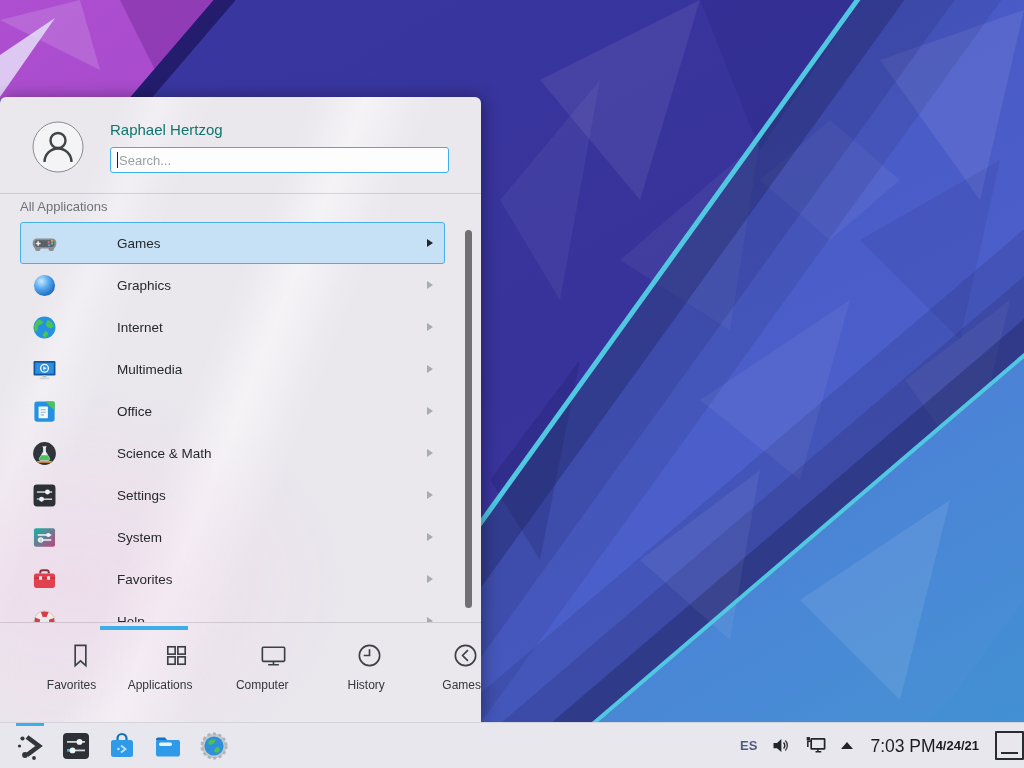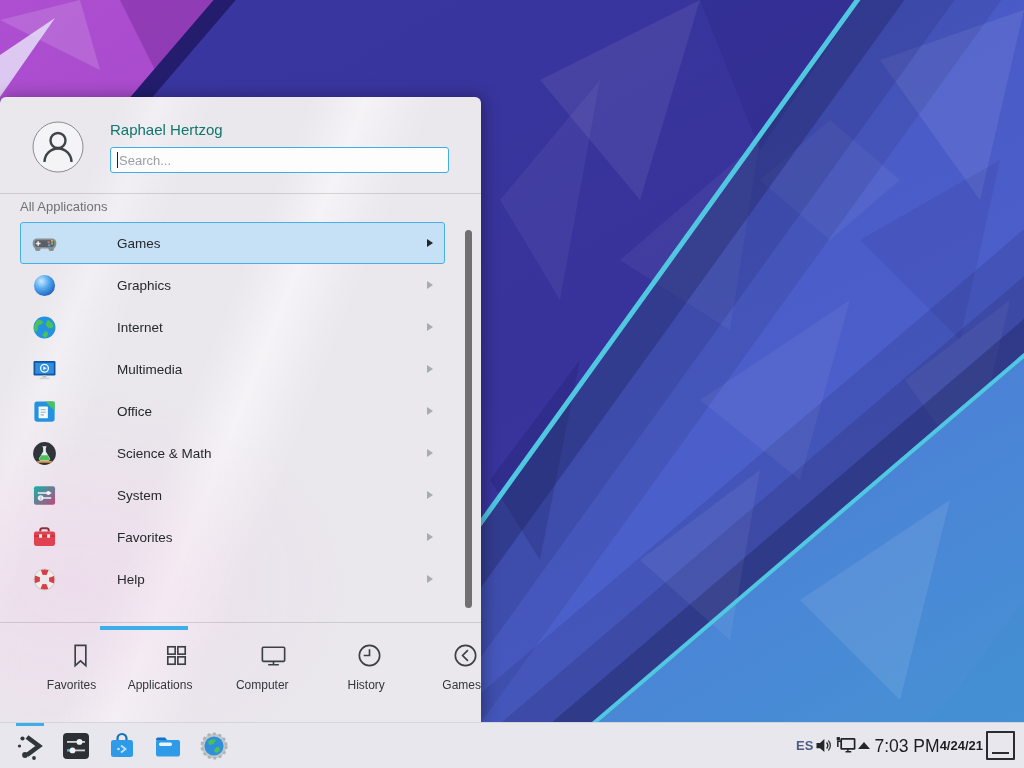--- a/index.html
+++ b/index.html
@@ -75,21 +75,21 @@
   .tab{flex:1;display:flex;flex-direction:column;align-items:flex-end;cursor:default;}
   .tab-icon{width:31px;height:31px;}
   .tab-label{margin-top:7px;font-size:12px;color:#33383c;}
   
   .taskbar{position:absolute;left:0;right:0;bottom:0;height:46px;background:#e9e7ee;
            border-top:1px solid rgba(0,0,0,.08);display:flex;align-items:center;box-sizing:border-box;}
   .task-icons{display:flex;align-items:center;padding-left:7px;}
   .task-btn{position:relative;width:46px;height:45px;display:flex;align-items:center;justify-content:center;}
   .task-btn svg{width:32px;height:32px;}
   .task-btn.active::before{content:'';position:absolute;top:0;left:9px;right:9px;height:3px;background:#3daee9;}
-  .tray{margin-left:auto;display:flex;align-items:center;padding-right:9px;}
+  .tray{margin-left:auto;display:flex;align-items:center;gap:13px;}
   .kbd-layout{font-size:13px;font-weight:bold;color:#4f5b82;}
   .tray-ico{display:flex;align-items:center;}
   .clock{display:flex;align-items:center;margin:0 3px;color:#1b1d20;}
   .clock-time{font-size:17.5px;line-height:18px;}
   .clock-date{font-size:13px;line-height:15px;font-weight:bold;}
   .show-desktop{width:29px;height:29px;border:2px solid #2a2d30;border-radius:1px;position:relative;box-sizing:border-box;}
   .show-desktop::after{content:'';position:absolute;bottom:4px;left:4px;right:4px;height:2px;background:#2a2d30;}
 </style>
 </head>
 <body>
@@ -246,20 +246,36 @@
           <rect x="7" y="24.8" width="18" height="2.2" rx="1.1" fill="#e0993c"></rect>
         </svg>
         <span class="app-label">Science &amp; Math</span>
         <span class="row-chevron">
           <svg width="8" height="10" viewBox="0 0 8 10">
               <path d="M1 1 L7 5 L1 9 z" fill="currentColor"></path>
             </svg>
         </span>
       </div>
 
+      <div class="app-row">
+        <svg class="cat-icon" viewBox="0 0 32 32">
+          <rect x="3" y="3" width="26" height="26" rx="4" fill="#2d3136"></rect>
+          <rect x="7" y="11" width="18" height="1.8" fill="#cfd4d9"></rect>
+          <circle cx="19.5" cy="11.9" r="2.9" fill="#eff1f3"></circle>
+          <rect x="7" y="19.5" width="18" height="1.8" fill="#cfd4d9"></rect>
+          <rect x="7" y="19.5" width="6" height="1.8" fill="#3daee9"></rect>
+          <circle cx="12.5" cy="20.4" r="2.9" fill="#eff1f3"></circle>
+        </svg>
+        <span class="app-label">Settings</span>
+        <span class="row-chevron">
+          <svg width="8" height="10" viewBox="0 0 8 10">
+              <path d="M1 1 L7 5 L1 9 z" fill="currentColor"></path>
+            </svg>
+        </span>
+      </div>
 
       <div class="app-row">
         <svg class="cat-icon" viewBox="0 0 32 32">
           <defs>
               <linearGradient id="gsys" x1="0" y1="0" x2="1" y2="1">
             <stop offset="0%" stop-color="#14b4a6"></stop>
                 <stop offset="100%" stop-color="#c2447e"></stop>
           </linearGradient>
             </defs>
           <rect x="3.5" y="5" width="25" height="22" rx="2.5" fill="url(#gsys)"></rect>

